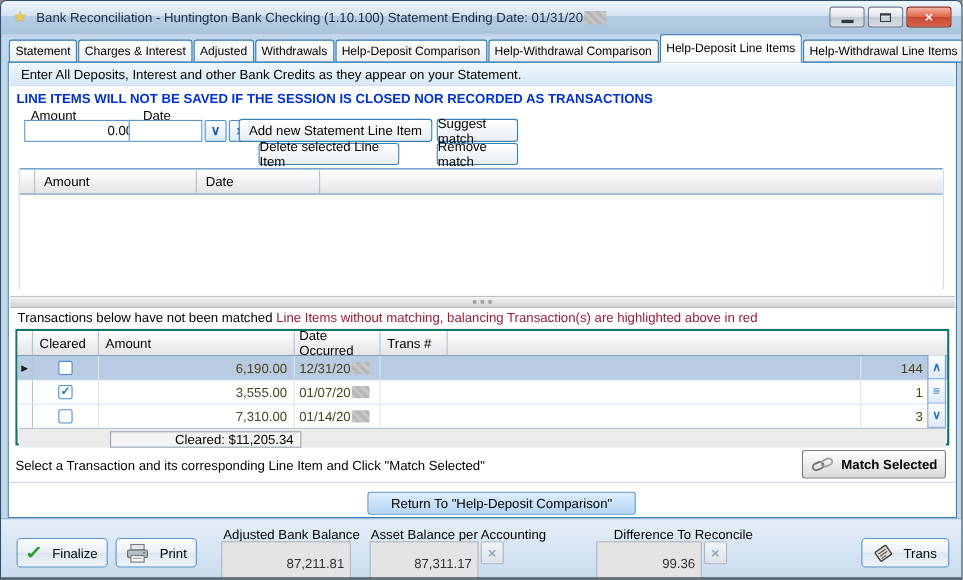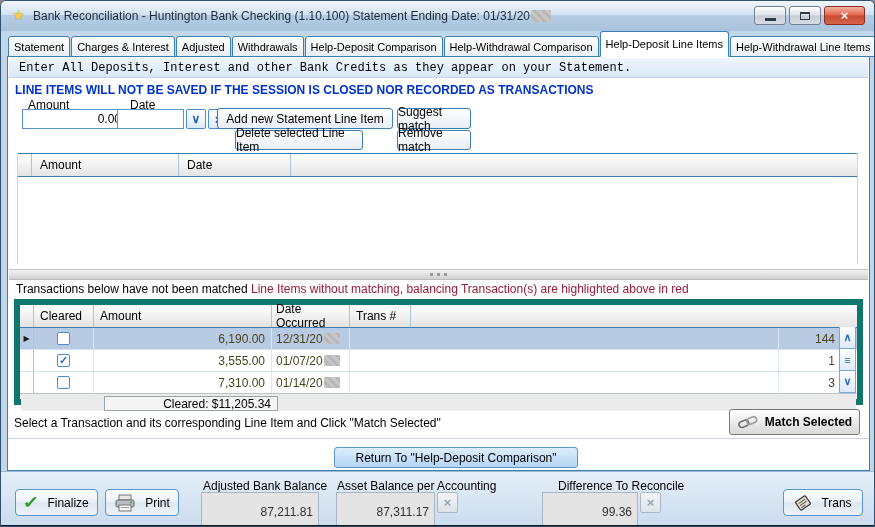--- a/index.html
+++ b/index.html
@@ -14,35 +14,35 @@
   .winbtn{width:32px;height:19px;border:1px solid #77808d;border-radius:3px;background:linear-gradient(#fcfcfc,#dfe3e9 48%,#c7ccd5 52%,#d8dde4);display:flex;align-items:center;justify-content:center;box-sizing:border-box;}
   .winbtn.close{width:41px;background:linear-gradient(#f3b3a4,#e2664c 48%,#c74a31 52%,#d6644a);border-color:#8d2e1e;color:#fff;font-weight:bold;font-size:13px;}
   .glyph-min{display:block;width:11px;height:3px;background:#2e3a46;margin-top:8px;}
   .glyph-max{display:block;width:10px;height:8px;border:1px solid #2e3a46;border-top-width:2px;background:transparent;box-sizing:border-box;}
   
   .tabstrip{position:absolute;left:7px;top:30px;right:0;height:26px;display:flex;align-items:flex-end;gap:1px;z-index:6;}
   .tab{height:21px;padding:0 5px;background:linear-gradient(#fefefe,#e9eef3);border:1px solid #3c7fb1;border-radius:3px 3px 0 0;display:flex;align-items:center;white-space:nowrap;font-size:11px;box-sizing:border-box;}
   .tab.active{height:26px;background:#fff;border-bottom:1px solid #fff;font-size:11px;}
   
   .panel{position:absolute;left:6px;top:55px;width:863px;height:415px;background:#fff;border:1px solid #3c7fb1;box-sizing:border-box;z-index:5;}
-  .band{position:absolute;left:1px;top:1px;right:1px;height:20px;background:linear-gradient(#eff6fd,#d8e8f7);border-bottom:1px solid #c0d7ee;display:flex;align-items:center;padding-left:10px;box-sizing:border-box;font-family:Liberation Mono, monospace;}
+  .band{position:absolute;left:1px;top:1px;right:1px;height:20px;background:linear-gradient(#eff6fd,#d8e8f7);border-bottom:1px solid #c0d7ee;display:flex;align-items:center;padding-left:10px;box-sizing:border-box;}
   .warning{position:absolute;left:7px;top:26px;font-weight:bold;color:#0033cc;}
   .flabel{position:absolute;top:41px;}
   .field{border:1px solid #5a96cc;background:#fff;height:20px;box-sizing:border-box;}
   .xbtn{width:21px;height:20px;border:1px solid #4a8ccc;border-radius:2px;background:linear-gradient(#fdfeff,#dcebf8);color:#1d5fae;font-weight:bold;font-size:13px;display:flex;align-items:center;justify-content:center;box-sizing:border-box;}
   .xbtn.disabled{border-color:#aab8c6;background:linear-gradient(#f2f5f8,#dde3e9);color:#93a7ba;}
   .combo-arrow{width:20px;height:20px;border:1px solid #4a8ccc;border-radius:2px;background:linear-gradient(#fdfeff,#dcebf8);color:#1d5fae;font-weight:bold;font-size:12px;display:flex;align-items:center;justify-content:center;box-sizing:border-box;}
   input.txt{font-family:"Liberation Sans",sans-serif;font-size:12px;text-align:right;padding:0 4px;outline:none;}
   .btn{border:1px solid #3c7fb1;background:linear-gradient(#fefefe,#e8eef4);border-radius:3px;display:flex;align-items:center;justify-content:center;font-size:12px;box-sizing:border-box;cursor:default;}
   
   .grid1{position:absolute;left:9px;top:96px;width:841px;height:110px;border-left:1px solid #c6d6e6;border-right:1px solid #c6d6e6;box-sizing:border-box;}
   .ghead{display:flex;height:24px;background:linear-gradient(#ffffff,#e4e4e4);border-top:1px solid #3c7fb1;border-bottom:1px solid #3c7fb1;box-sizing:border-box;}
   .gh{display:flex;align-items:center;padding-left:8px;border-right:1px solid #aac4dc;box-sizing:border-box;}
   .gh.last{border-right:none;flex:1;}
-  .grid2{position:absolute;left:6px;top:242px;width:849px;height:106px;border:6px solid #0f766e;box-sizing:border-box;background:#fff;}
+  .grid2{position:absolute;left:6px;top:242px;width:849px;height:106px;border:2px solid #0f766e;box-sizing:border-box;background:#fff;}
   .trow{display:flex;height:22px;border-bottom:1px solid #d4e2ef;box-sizing:border-box;background:#fff;}
   .trow.selected{background:#b9cbe2;}
   .c{display:flex;align-items:center;box-sizing:border-box;border-right:1px solid #dbe6f0;}
   .c-ind{width:14px;justify-content:center;font-size:8px;color:#1a1a1a;border-right:1px solid #aac4dc;}
   .c-clr{width:60px;justify-content:center;}
   .c-amt{width:178px;justify-content:flex-end;padding-right:6px;color:#4a441c;}
   .c-date{width:78px;padding-left:4px;color:#4a441c;}
   .c-com{flex:1;}
   .c-trn{width:61px;justify-content:flex-end;padding-right:5px;color:#4a441c;border-right:none;}
   .hrow{background:linear-gradient(#ffffff,#e4e4e4);border-bottom:1px solid #3c7fb1;height:22px;display:flex;}

